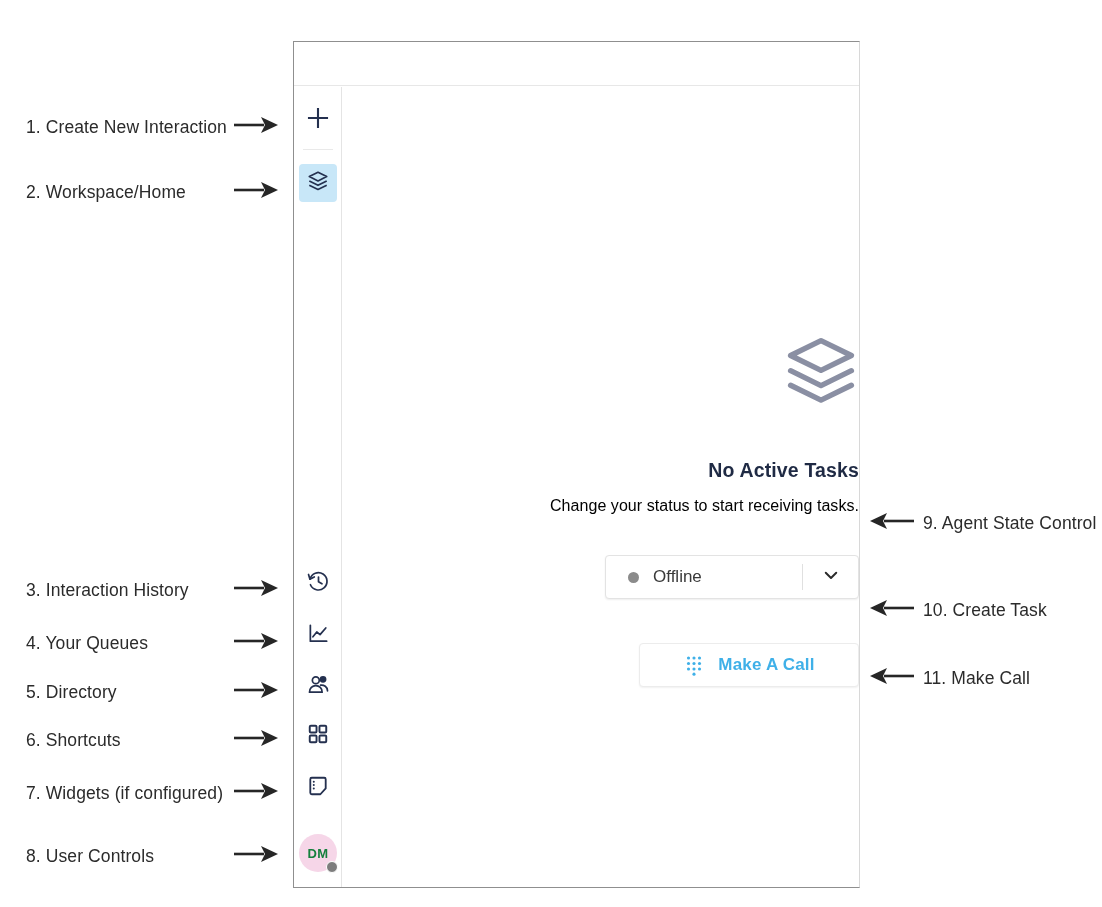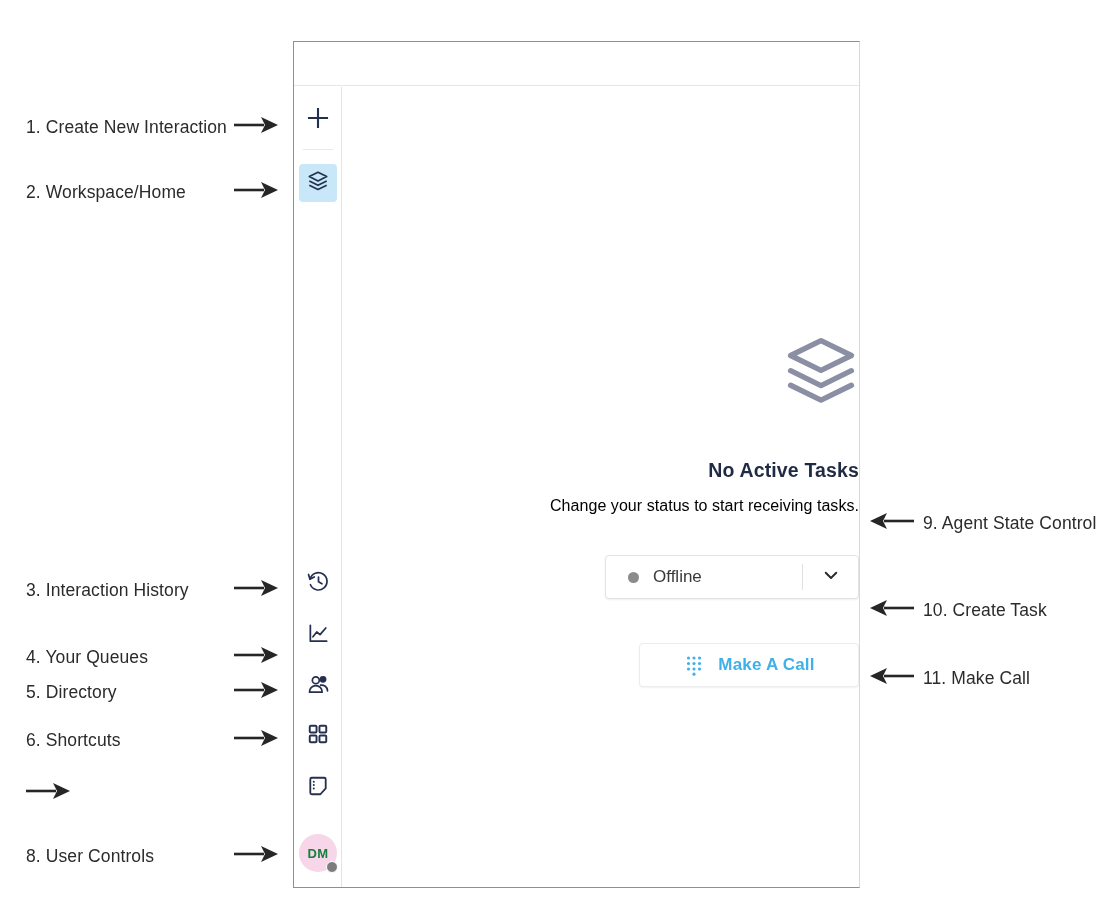--- a/index.html
+++ b/index.html
@@ -255,21 +255,21 @@
 <div class="annot annot-left" style="top:577px;">
   <span class="annot-text">3. Interaction History</span>
   <span class="arrow-r">
     <svg width="46" height="22" viewBox="0 0 46 22">
         <path d="M0 11 H30" stroke="#262626" stroke-width="2.6"></path>
         <path d="M27 3 L44 11 L27 19 L31 11 Z" fill="#262626"></path>
       </svg>
   </span>
 </div>
 
-<div class="annot annot-left" style="top:644px;gap:7px;">
+<div class="annot annot-left" style="top:630px;gap:7px;">
   <span class="annot-text">4. Your Queues</span>
   <span class="arrow-r">
     <svg width="46" height="22" viewBox="0 0 46 22">
         <path d="M0 11 H30" stroke="#262626" stroke-width="2.6"></path>
         <path d="M27 3 L44 11 L27 19 L31 11 Z" fill="#262626"></path>
       </svg>
   </span>
 </div>
 
 <div class="annot annot-left" style="top:679px;">
@@ -286,20 +286,21 @@
   <span class="annot-text">6. Shortcuts</span>
   <span class="arrow-r">
     <svg width="46" height="22" viewBox="0 0 46 22">
         <path d="M0 11 H30" stroke="#262626" stroke-width="2.6"></path>
         <path d="M27 3 L44 11 L27 19 L31 11 Z" fill="#262626"></path>
       </svg>
   </span>
 </div>
 
 <div class="annot annot-left" style="top:780px;">
+  <span class="annot-text">7. Widgets (if configured)</span>
   <span class="arrow-r">
     <svg width="46" height="22" viewBox="0 0 46 22">
         <path d="M0 11 H30" stroke="#262626" stroke-width="2.6"></path>
         <path d="M27 3 L44 11 L27 19 L31 11 Z" fill="#262626"></path>
       </svg>
   </span>
 </div>
 
 <div class="annot annot-left" style="top:843px;">
   <span class="annot-text">8. User Controls</span>

